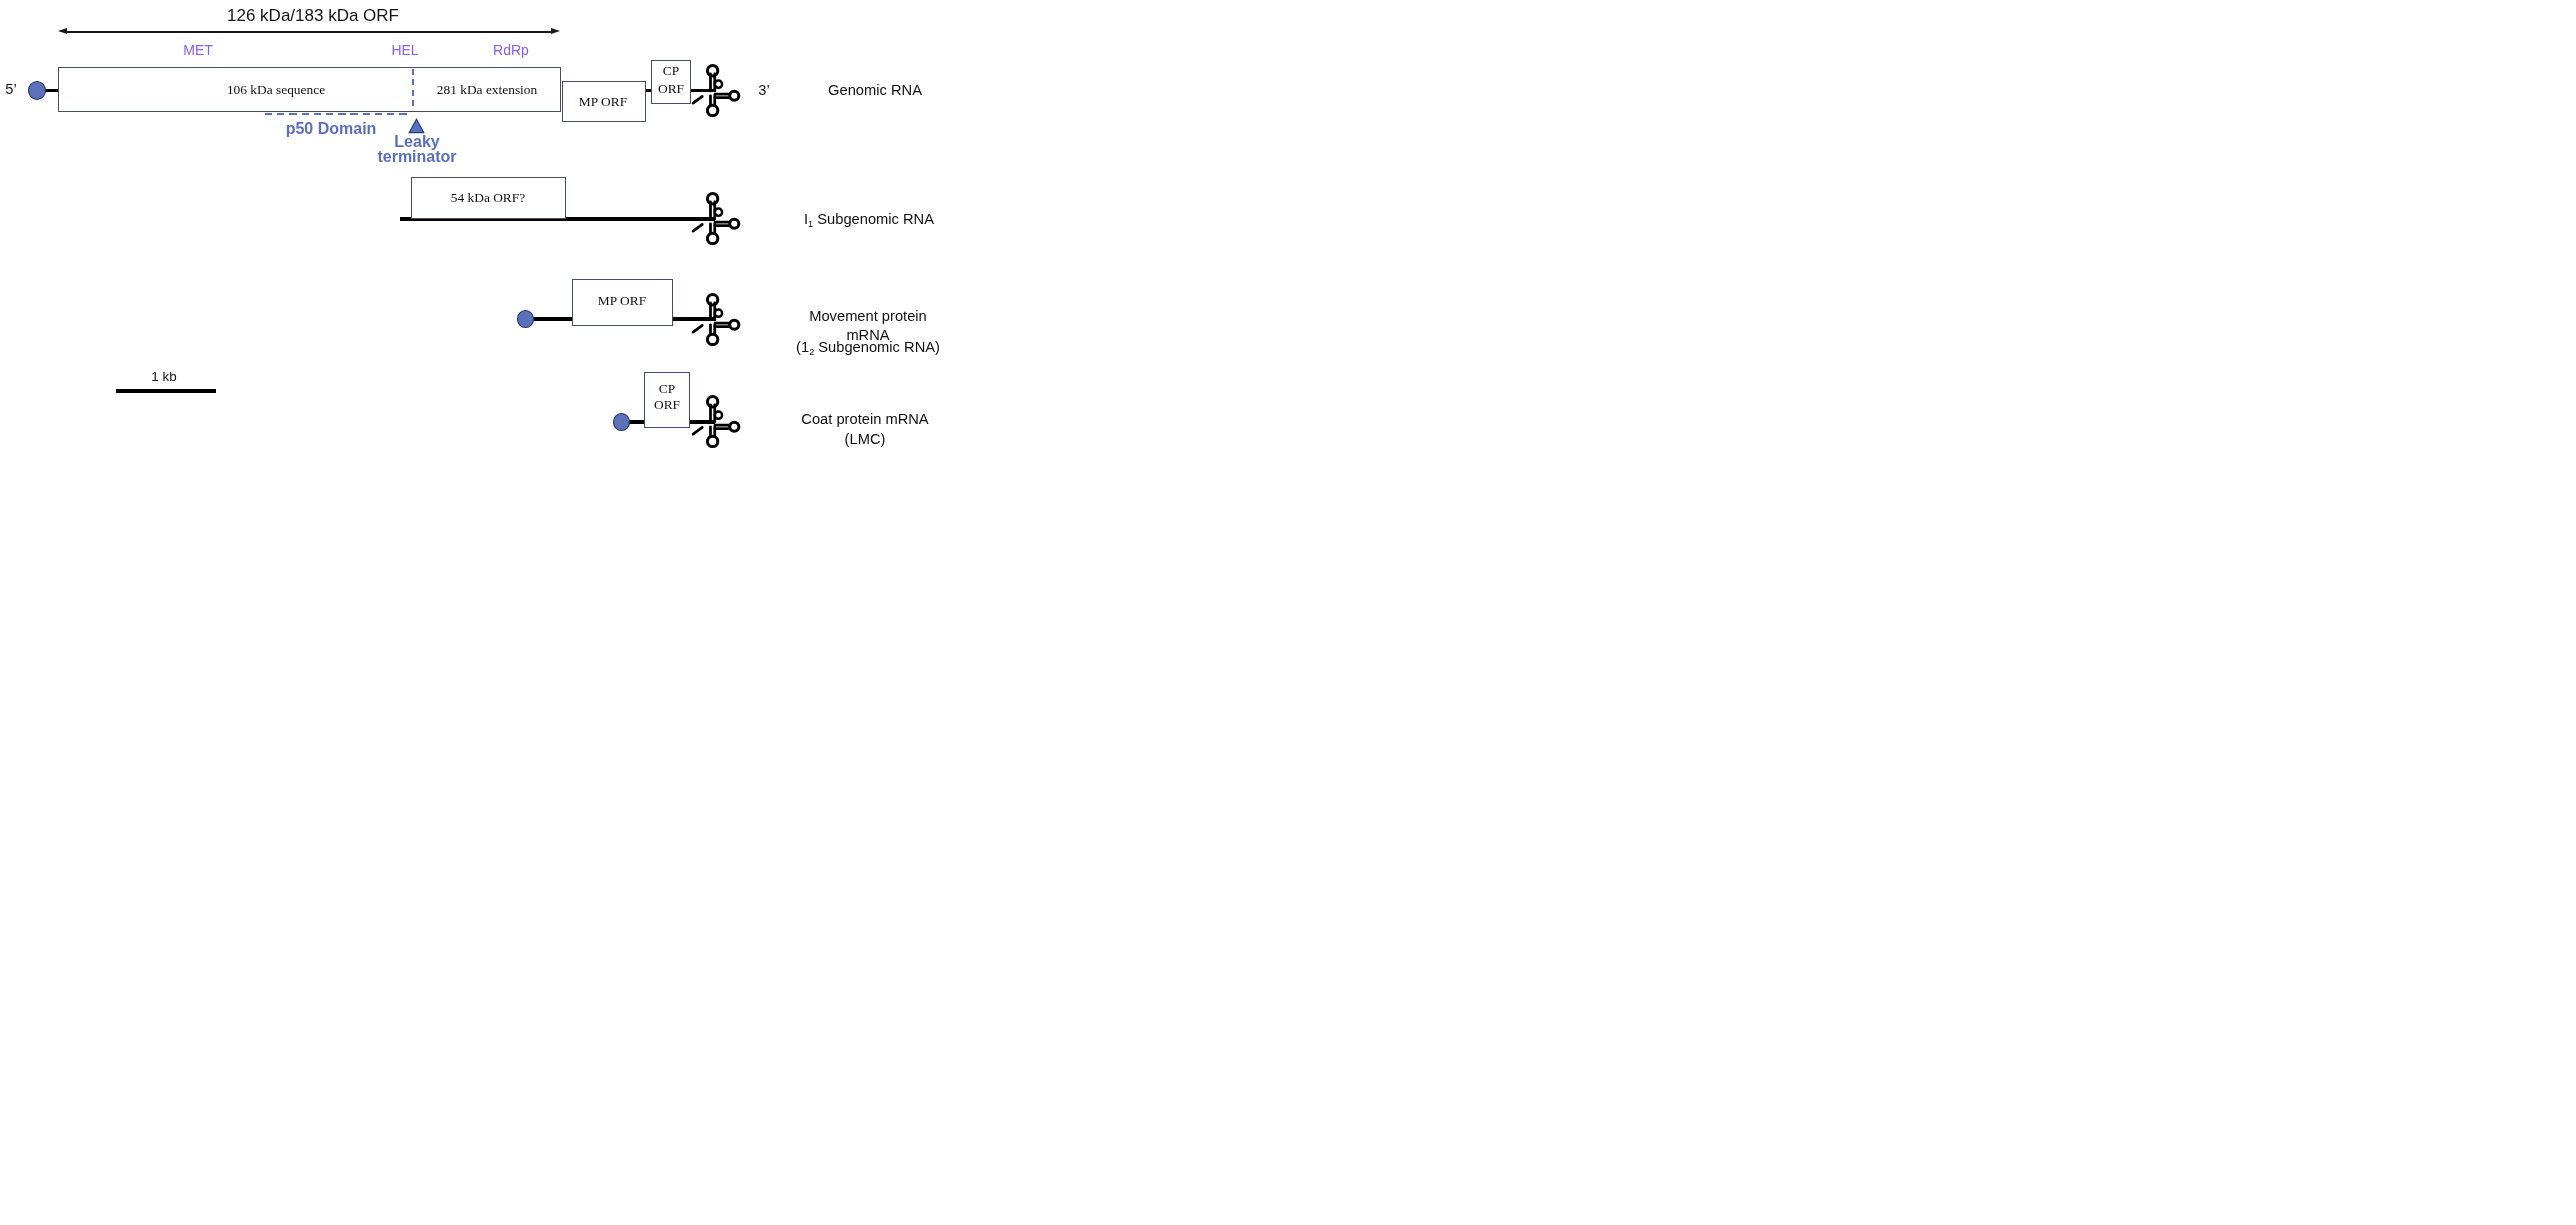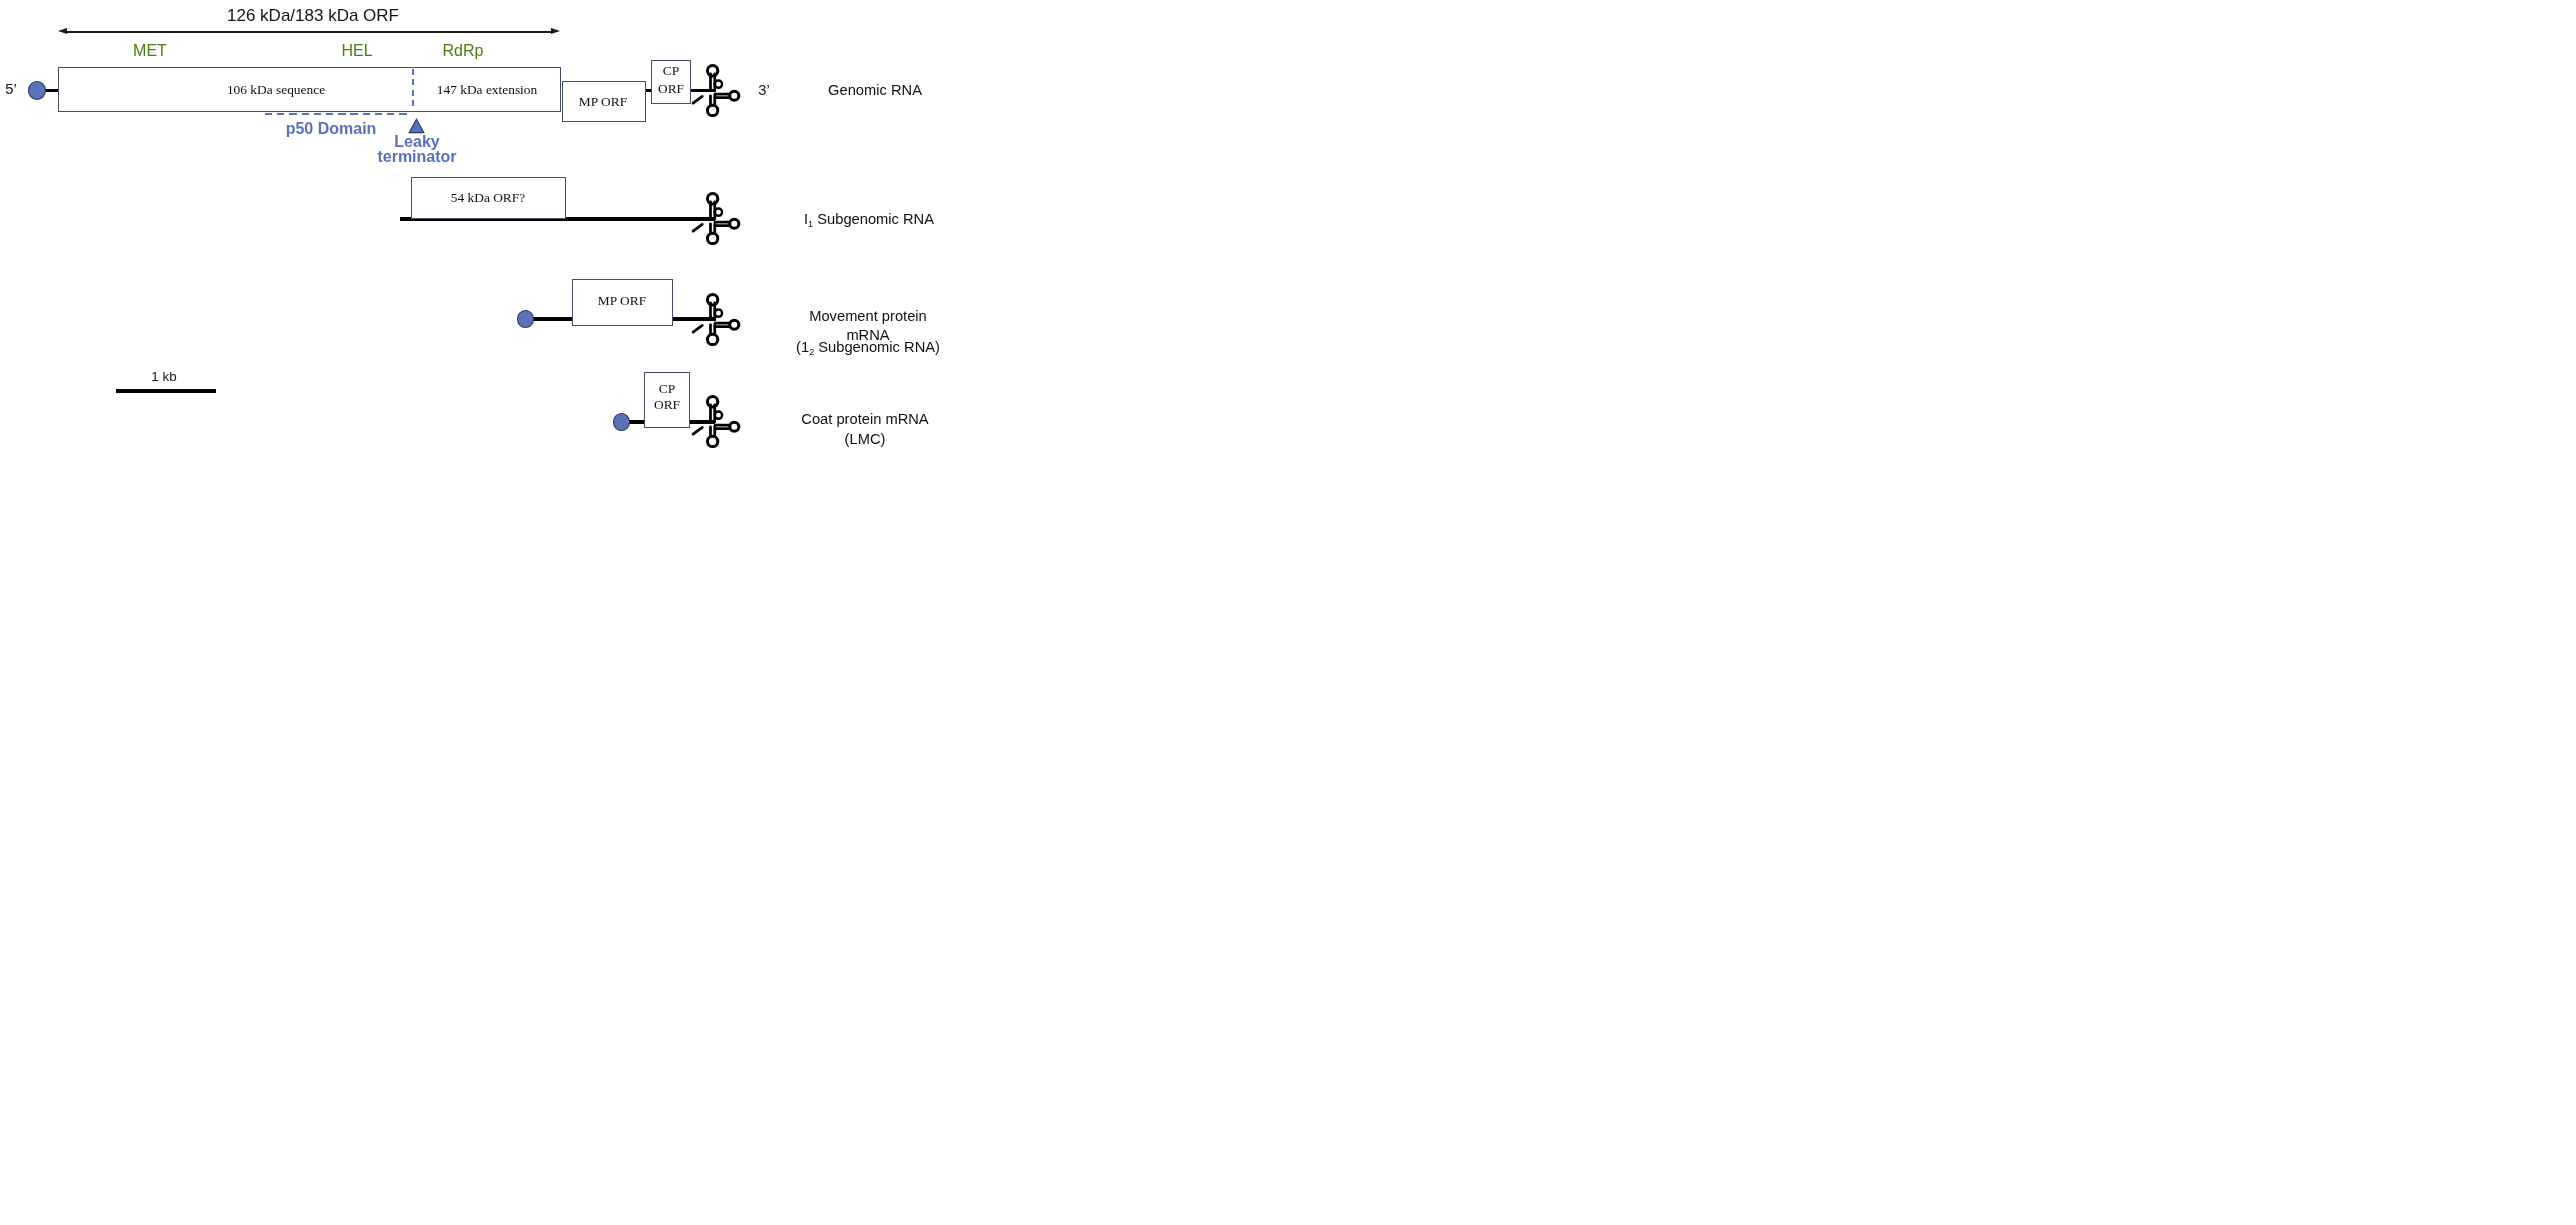--- a/index.html
+++ b/index.html
@@ -6,21 +6,21 @@
   .canvas{
     position:relative;
     width:958px;height:458px;
     background:#ffffff;
     font-family:"Liberation Sans","DejaVu Sans",sans-serif;
     color:#000;
     overflow:hidden;
   }
   .t{position:absolute;transform:translate(-50%,-50%);white-space:nowrap;line-height:1.1;}
   .title{font-size:17px;color:#141414;}
-  .domain{font-size:16px;color:#4d7c0f;}
+  .domain{font-size:14px;color:#8b5cf6;margin-left:48px;}
   .prime{font-size:14.7px;color:#141414;}
   .boxtext{font-size:13.4px;color:#101010;font-family:Liberation Serif, serif;}
   .rowlabel{font-size:14.7px;color:#101010;}
   .smallblue{font-size:16px;color:#5B6FC2;font-weight:bold;}
   .kb{font-size:13.4px;color:#101010;}
   sub{font-size:0.62em;}
   .box{
     position:absolute;background:#ffffff;
     border:1.5px solid #454F63;box-sizing:border-box;
   }
@@ -58,21 +58,21 @@
   <div class="t domain" style="left:357px;top:51px">HEL</div>
   <div class="t domain" style="left:463px;top:51px">RdRp</div>
 
   <div class="hline" style="left:44px;top:89px;width:16px;height:3.1px"></div>
   <div class="hline" style="left:643px;top:89px;width:10.4px;height:3.1px"></div>
   <div class="hline" style="left:689px;top:89px;width:26px;height:3.1px"></div>
 
   <div class="box" style="left:58px;top:67px;width:503px;height:45px"></div>
   <div class="dash-v" style="left:412px;top:69px;height:41px"></div>
   <div class="t boxtext" style="left:276px;top:90px">106 kDa sequence</div>
-  <div class="t boxtext" style="left:487px;top:90px">147 kDa extension</div>
+  <div class="t boxtext" style="left:487px;top:90px">281 kDa extension</div>
 
   <div class="t prime" style="left:11px;top:89px">5’</div>
   <div class="cap" style="left:28px;top:81px;width:18.3px;height:19px"></div>
 
   <div class="box" style="left:562px;top:81px;width:84px;height:41px"></div>
   <div class="t boxtext" style="left:603px;top:102px">MP ORF</div>
 
   <div class="box" style="left:651px;top:60px;width:40px;height:44px"></div>
   <div class="t boxtext" style="left:671px;top:71px">CP</div>
   <div class="t boxtext" style="left:671px;top:89px">ORF</div>

